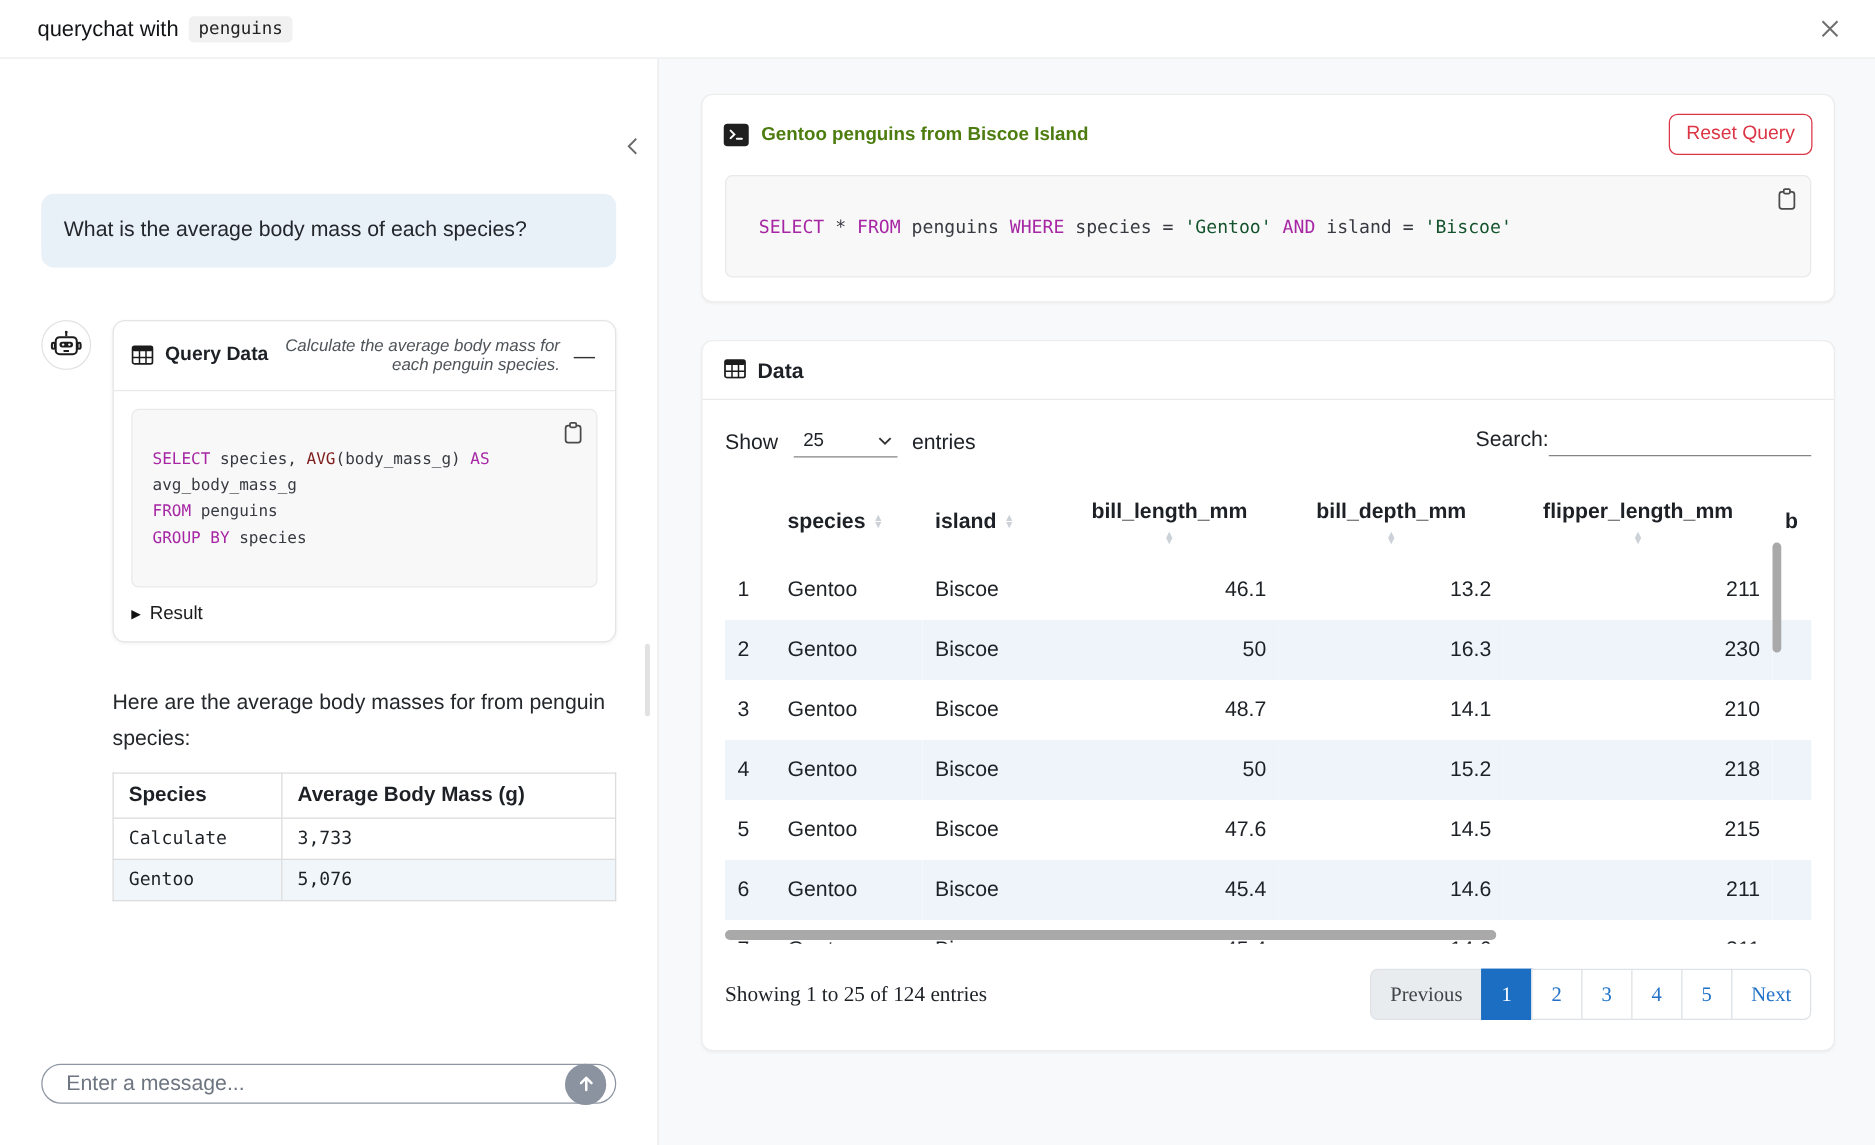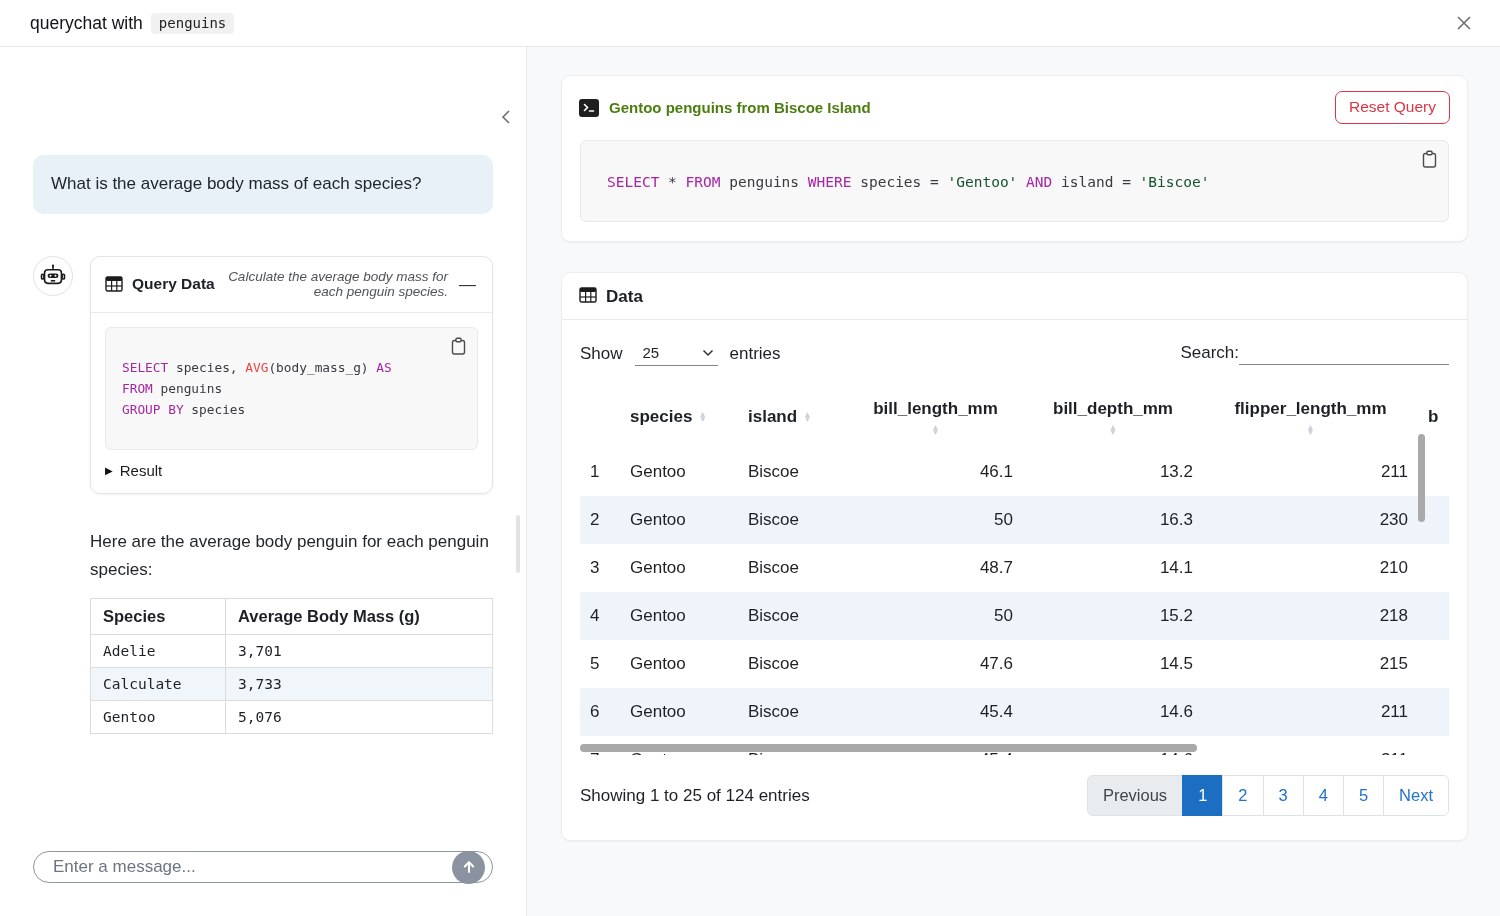--- a/index.html
+++ b/index.html
@@ -35,21 +35,21 @@
   .tool-card-title { font-weight:bold; font-size:15.5px; white-space:nowrap; display:flex;
     align-items:center; gap:9px; }
   .tool-card-sub { flex:1; font-style:italic; color:#4f5459; font-size:13.5px; line-height:1.18;
     text-align:right; }
   .collapse-minus { color:#333; font-size:17px; padding:0 2px; cursor:pointer; line-height:1; }
   .tool-card-body { border-top:1px solid #e9e9e9; padding:14px; }
   .code-block { position:relative; background:#f8f8f8; border:1px solid #e9e9e9; border-radius:6px;
     font-family:"DejaVu Sans Mono", monospace; }
   .code-block.chat-sql { padding:30px 16px 28px; font-size:12.8px; line-height:1.62; }
   .copy-btn { position:absolute; top:9px; right:10px; cursor:pointer; color:#4b4b4b; }
-  .tok-kw { color:#a626a4; } .tok-fn { color:#ef4444; } .tok-str { color:#14532d; }
+  .tok-kw { color:#a626a4; } .tok-fn { color:#7f1d1d; } .tok-str { color:#14532d; }
   .tok-p { color:#383a42; }
   .result-row { margin-top:12px; font-size:15px; color:#1b1b1b; display:flex; align-items:center;
     gap:7px; cursor:pointer; }
   .result-row .tri { font-size:10px; color:#111; }
   .answer-block { margin-left:57px; }
   .answer-text { margin-top:34px; font-size:17px; line-height:1.68; color:#23272b; }
   .answer-table { margin-top:13px; width:100%; border-collapse:collapse; }
   .answer-table th, .answer-table td { border:1px solid #dcdcdc; padding:8px 12px; text-align:left; }
   .answer-table th { font-size:16.5px; font-weight:bold; }
   .answer-table td { font-family:"DejaVu Sans Mono", monospace; font-size:14.5px; }
@@ -93,21 +93,21 @@
   .th-inner.al-right { justify-content:flex-end; }
   .al-right { text-align:right;flex-direction:column; }
   .sort-arrows { display:inline-flex; flex-direction:column; color:#ccd2d8; font-size:8.5px;
     line-height:.62; cursor:pointer; }
   .col-0{width:40px;} .col-1{width:118px;} .col-2{width:110px;} .col-3{width:175px;}
   .col-4{width:180px;} .col-5{width:215px;} .col-6{width:33px;}
   .vscroll-thumb { position:absolute; top:45px; right:24px; width:7px; height:88px;
     background:#a9a9a9; border-radius:4px; cursor:pointer; }
   .hscroll-thumb { position:absolute; bottom:3px; left:0; width:617px; height:8px;
     background:#a9a9a9; border-radius:4px; cursor:pointer; }
-  .dt-footer { display:flex; align-items:center; justify-content:space-between; margin-top:20px; }
+  .dt-footer { display:flex; align-items:center; justify-content:space-between; margin-top:20px;font-family:Liberation Serif, serif; }
   .dt-info { font-size:17px; color:#1d2126; }
   .pagination { display:flex; }
   .page-btn { height:41px; min-width:41px; padding:0 15px; display:flex; align-items:center;
     justify-content:center; border:1px solid #dee2e6; background:#fff; color:#2272c8;
     font-size:16.5px; margin-left:-1px; cursor:pointer; font-family:inherit; }
   .page-btn.first { border-radius:6px 0 0 6px; margin-left:0; }
   .page-btn.last { border-radius:0 6px 6px 0; }
   .page-btn.disabled { background:#e9ecef; color:#3f454b; cursor:default; }
   .page-btn.active { background:#1b6ec2; border-color:#1b6ec2; color:#fff; }
 
@@ -176,46 +176,43 @@
           <div class="tool-card-body">
             <div class="code-block chat-sql">
               <div class="copy-btn">
                 <svg class="icon-svg" width="17" height="19" viewBox="0 0 17 19" fill="none" stroke="#4b4b4b" stroke-width="1.4">
                   <rect x="2.5" y="3.5" width="12" height="13.5" rx="2"></rect>
                   <rect x="6" y="1.2" width="5" height="3.6" rx="1" fill="#f8f8f8"></rect>
                 </svg>
               </div>
               <div>
                   <div><span class="tok-kw">SELECT</span><span class="tok-p"> species, </span><span class="tok-fn">AVG</span><span class="tok-p">(body_mass_g) </span><span class="tok-kw">AS</span></div>
+                  <div><span class="tok-p">avg_body_mass_g</span></div>
                   <div><span class="tok-kw">FROM</span><span class="tok-p"> penguins</span></div>
                   <div><span class="tok-kw">GROUP BY</span><span class="tok-p"> species</span></div>
                 </div>
             </div>
             <div class="result-row">
               <span class="tri">▶</span>
               <span>Result</span>
             </div>
           </div>
         </div>
       </div>
 
       <div class="answer-block">
-        <div class="answer-text">Here are the average body penguin for each penguin species:</div>
+        <div class="answer-text">Here are the average body masses for from penguin species:</div>
         <table class="answer-table">
           <thead>
               <tr>
                 <th>Species</th>
                 <th>Average Body Mass (g)</th>
               </tr>
             </thead>
           <tbody>
-              <tr>
-                <td>Adelie</td>
-                <td>3,701</td>
-              </tr>
               <tr>
                 <td>Calculate</td>
                 <td>3,733</td>
               </tr>
               <tr>
                 <td>Gentoo</td>
                 <td>5,076</td>
               </tr>
             </tbody>
         </table>

